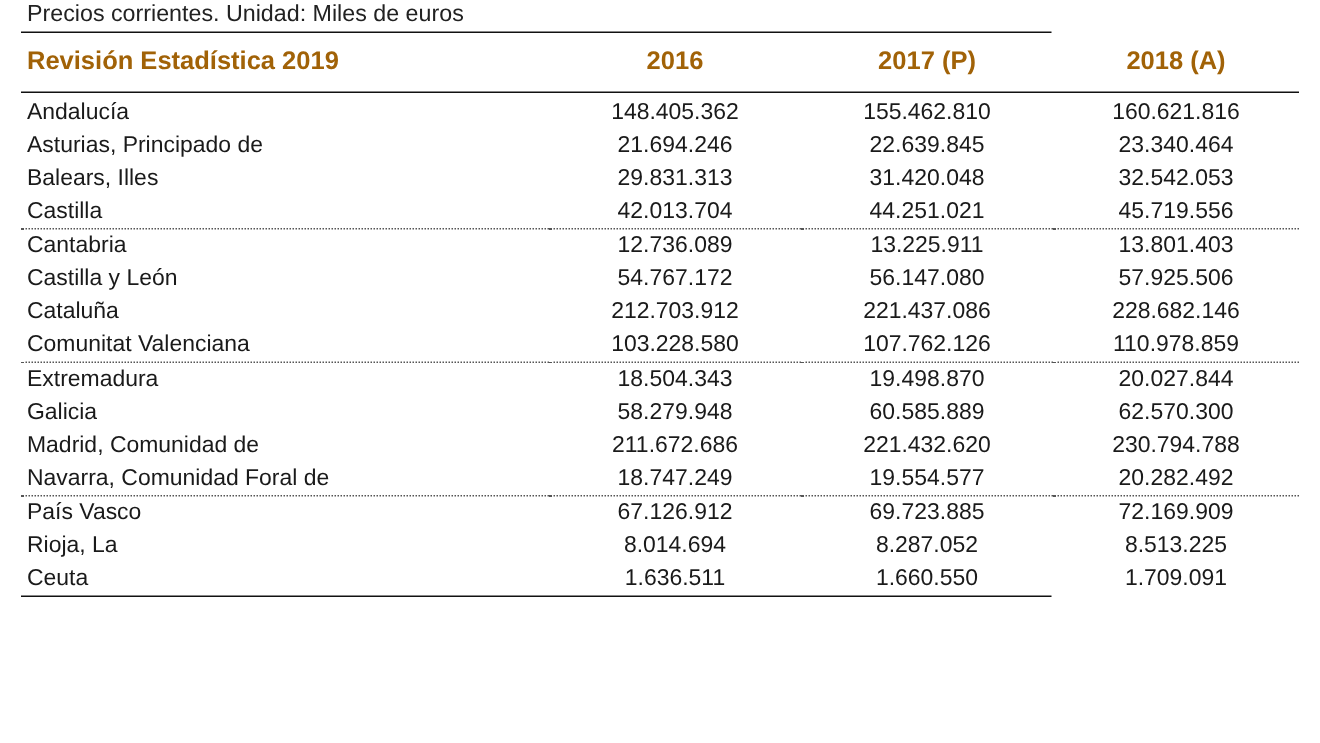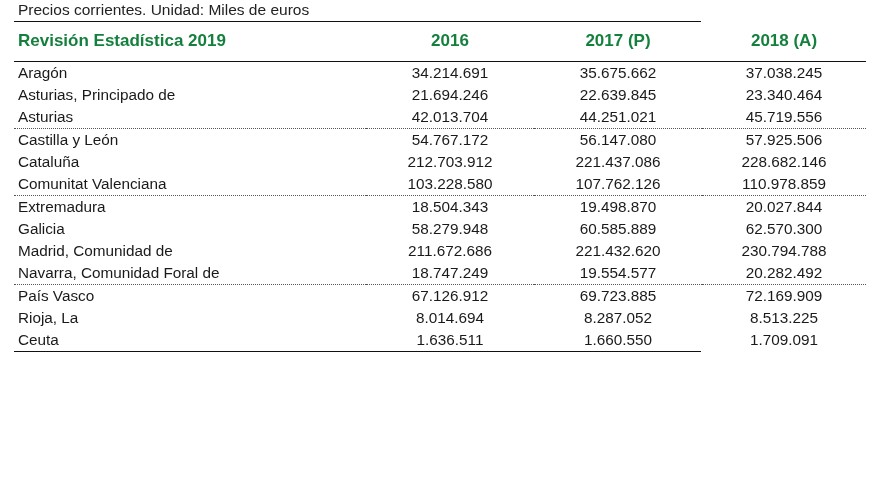--- a/index.html
+++ b/index.html
@@ -40,21 +40,21 @@
   }
   table.data col.c-name  { width: 352px; }
   table.data col.c-v1    { width: 168px; }
   table.data col.c-v2    { width: 168px; }
   table.data col.c-v3    { width: 164px; }
 
   thead th {
     font-size: 17px;
     font-weight: bold;
     padding: 9px 0 10px 0;
-    color: #15803d;
+    color: #a16207;
   }
   thead th.h-name {
     text-align: left;
     padding-left: 4px;
   }
   thead th.h-val {
   }
   thead tr.header-row {
     border-bottom: 1.6px solid #111;
   }
@@ -100,37 +100,49 @@
     </colgroup>
     <thead>
       <tr class="header-row">
         <th class="h-name">Revisión Estadística 2019</th>
         <th class="h-val">2016</th>
         <th class="h-val">2017 (P)</th>
         <th class="h-val">2018 (A)</th>
       </tr>
     </thead>
     <tbody id="table-body">
-        <tr>
-          <td class="name">Aragón</td>
-          <td class="val">34.214.691</td>
-          <td class="val">35.675.662</td>
-          <td class="val">37.038.245</td>
+        <tr class=" first-row">
+          <td class="name">Andalucía</td>
+          <td class="val">148.405.362</td>
+          <td class="val">155.462.810</td>
+          <td class="val">160.621.816</td>
         </tr>
         <tr>
           <td class="name">Asturias, Principado de</td>
           <td class="val">21.694.246</td>
           <td class="val">22.639.845</td>
           <td class="val">23.340.464</td>
         </tr>
+        <tr>
+          <td class="name">Balears, Illes</td>
+          <td class="val">29.831.313</td>
+          <td class="val">31.420.048</td>
+          <td class="val">32.542.053</td>
+        </tr>
         <tr class="grp-end">
-          <td class="name">Asturias</td>
+          <td class="name">Castilla</td>
           <td class="val">42.013.704</td>
           <td class="val">44.251.021</td>
           <td class="val">45.719.556</td>
+        </tr>
+        <tr>
+          <td class="name">Cantabria</td>
+          <td class="val">12.736.089</td>
+          <td class="val">13.225.911</td>
+          <td class="val">13.801.403</td>
         </tr>
         <tr>
           <td class="name">Castilla y León</td>
           <td class="val">54.767.172</td>
           <td class="val">56.147.080</td>
           <td class="val">57.925.506</td>
         </tr>
         <tr>
           <td class="name">Cataluña</td>
           <td class="val">212.703.912</td>

